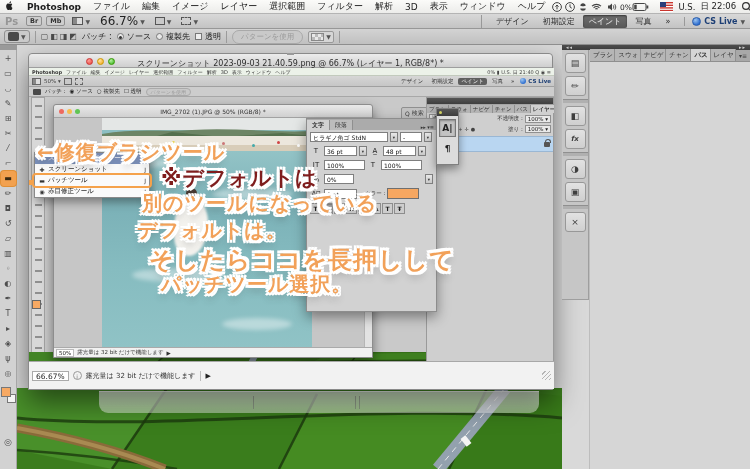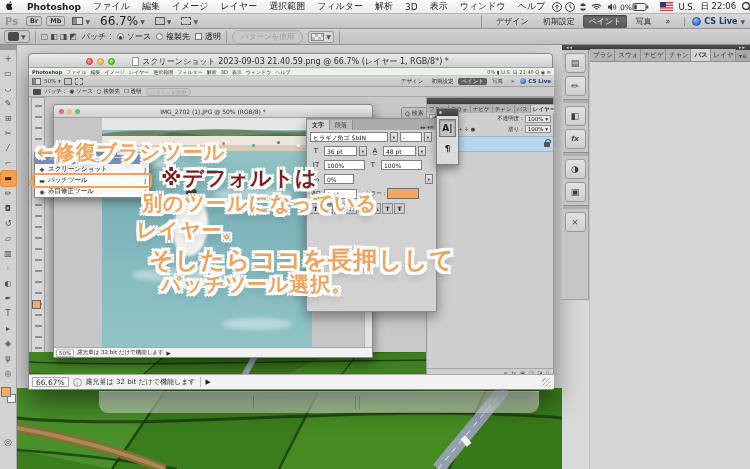--- a/index.html
+++ b/index.html
@@ -90,25 +90,25 @@
   
   .docwin { position:absolute; left:28px; top:53px; width:525px; height:337px; z-index:40;
     box-shadow:0 12px 28px rgba(0,0,0,.5); border:1px solid #8a8a8a; border-radius:4px 4px 0 0; background:#c9c9c9; }
   .titlebar { position:absolute; left:0; top:0; width:100%; height:14px;
     background:linear-gradient(#ececec,#cfcfcf); border-bottom:1px solid #9e9e9e; border-radius:4px 4px 0 0; }
   .lights { position:absolute; left:57px; top:3.5px; display:flex; gap:4px; }
   .light { width:7px; height:7px; border-radius:50%; }
   .light.red { background:radial-gradient(circle at 35% 30%, #ff9d96, #ee5f55 70%); border:1px solid #c33; }
   .light.yellow { background:radial-gradient(circle at 35% 30%, #ffe2a0, #f5b73e 70%); border:1px solid #c90; }
   .light.green { background:radial-gradient(circle at 35% 30%, #b8f0a0, #59c43f 70%); border:1px solid #390; }
-  .wintitle { position:absolute; left:0; top:0; width:100%; height:14px; display:flex; align-items:center; justify-content:center; gap:3px; }
+  .wintitle { position:absolute; left:0; top:0; width:100%; height:14px; display:flex; align-items:center; justify-content:center; gap:3px;flex-direction:column; }
   .wintitle .docicon { width:7px; height:9px; background:#fdfdfd; border:1px solid #999; }
   .wintitle .txt { font-size:8px; color:#2e2e2e; white-space:nowrap; }
   .wincontent { position:absolute; left:0; top:14px; width:525px; height:310px; overflow:hidden; background:#c9c9c9; }
-  .statusbar { position:absolute; left:0; bottom:0; width:525px; height:15px; background:#f2f2f2; border-top:1px solid #a8a8a8;
+  .statusbar { position:absolute; left:0; bottom:0; width:525px; height:28px; background:#f2f2f2; border-top:1px solid #a8a8a8;
     display:flex; align-items:center; gap:4px; padding:0 3px; }
   .statusbar .zoombox { font-size:7.5px; color:#222; background:#fff; border:1px solid #aaa; padding:0 3px; height:10px; line-height:10px; }
   .statusbar .info { width:9px; height:9px; border:1px solid #999; border-radius:50%; font-size:6px; color:#777; text-align:center; line-height:9px; }
   .statusbar .msg { font-size:7px; color:#333; border-right:1px solid #bbb; padding-right:5px; white-space:nowrap; }
   .statusbar .play { font-size:7px; color:#222; }
   .statusbar .grip { margin-left:auto; width:9px; height:9px;
     background:repeating-linear-gradient(135deg, transparent 0 2px, #b5b5b5 2px 3px); }
 
   
   .imenubar { position:absolute; left:0; top:0; width:525px; height:8px; background:#ecf2e9; border-bottom:1px solid #c2cabd;
@@ -697,21 +697,21 @@
 
     <div class="bluestep">
         <span>▲</span>
         <span>▼</span>
       </div>
 
     <div id="annotations">
         <div class="ann a0" style="color: rgb(242, 161, 89);">←修復ブラシツール</div>
         <div class="ann a1" style="color: #7f1d1d;">※デフォルトは</div>
         <div class="ann a2" style="color: rgb(242, 161, 89);">別のツールになっている</div>
-        <div class="ann a3" style="color: rgb(242, 161, 89);">レイヤー。</div>
+        <div class="ann a3" style="color: rgb(242, 161, 89);">デフォルトは。</div>
         <div class="ann a4" style="color: rgb(242, 161, 89);">そしたらココを長押しして</div>
         <div class="ann a5" style="color: rgb(242, 161, 89);">パッチツール選択。</div>
       </div>
   </div>
 
   <div class="statusbar">
     <span class="zoombox">66.67%</span>
     <span class="info">i</span>
     <span class="msg">露光量は 32 bit だけで機能します</span>
     <span class="play">▶</span>

